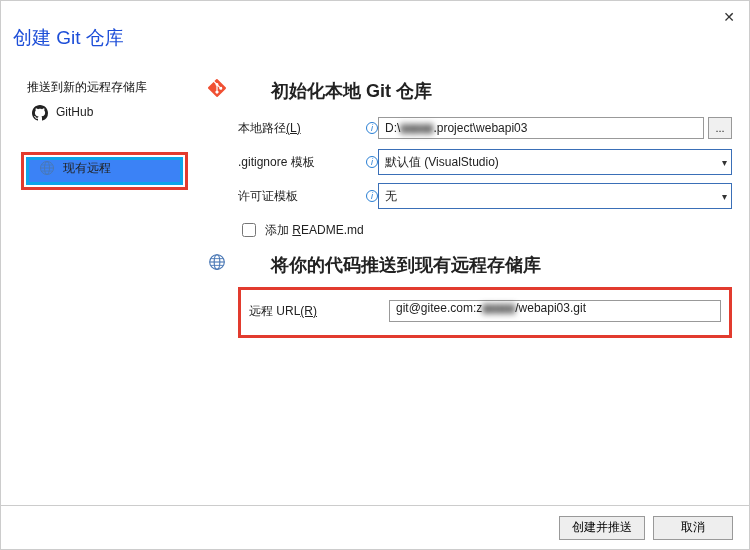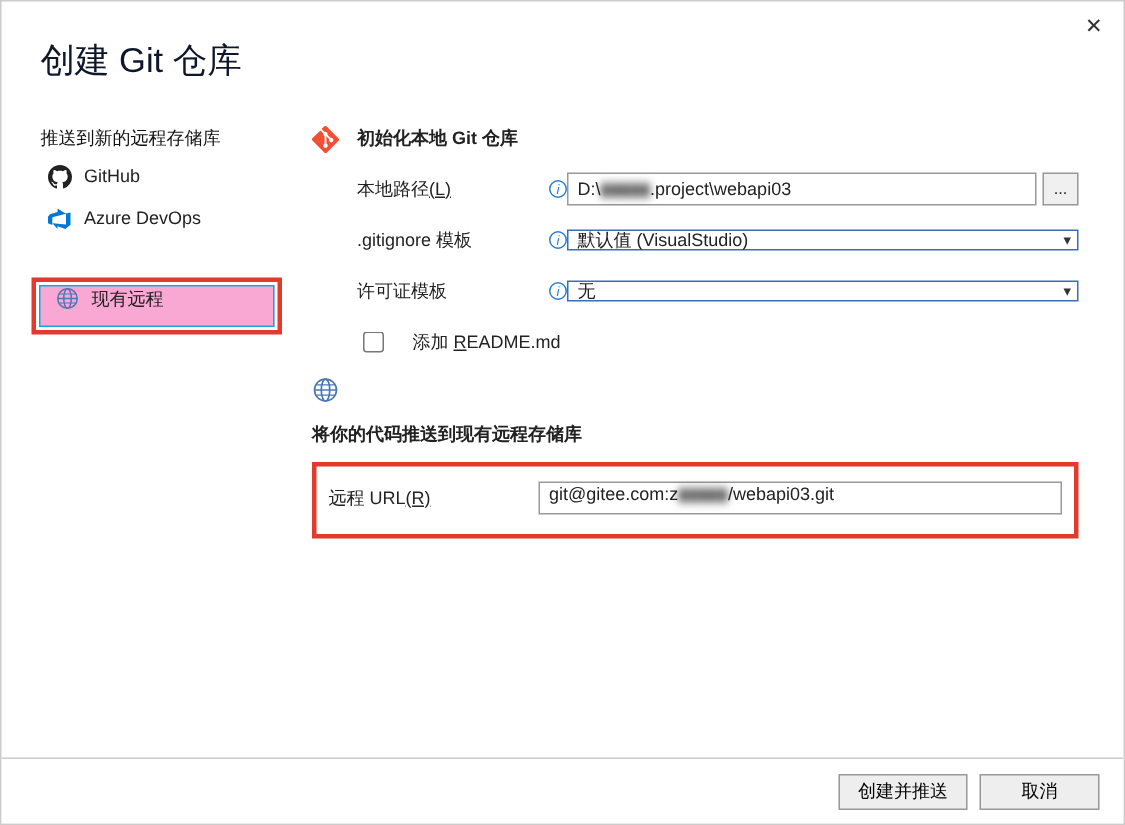--- a/index.html
+++ b/index.html
@@ -1,41 +1,41 @@
 <!DOCTYPE html>
 <html><head>
 <meta charset="utf-8">
 <style>
   * { box-sizing: border-box; font-family: "Microsoft YaHei", "Segoe UI", sans-serif; }
   body { margin: 0; width: 750px; height: 550px; background: #fff; border: 1px solid #ccc; position: relative; font-size: 12px; color: #222; }
   .close-x { position: absolute; top: 8px; right: 14px; font-size: 14px; color: #333; cursor: pointer; }
-  .title { font-size: 23px; font-weight: 300; padding: 24px 0 0 26px; color: #0f172a; }
-  .content { display: flex; padding: 28px 30px 0 20px; }
+  .title { font-size: 19px; font-weight: 300; padding: 24px 0 0 12px; color: #1d4ed8; }
+  .content { display: flex; padding: 28px 17px 0 20px; }
   .sidebar { width: 175px; flex-shrink: 0; padding-right: 8px; }
   .sidebar-heading { font-size: 12px; color: #111; margin: 0 0 8px 6px; }
   .sidebar-item { display: flex; gap: 8px; height: 28px; padding: 0 6px 0 10px; cursor: pointer; border: 1px solid transparent; }
-  .sidebar-item.selected { background: #f9a8d4; border: 1px solid #0ea5e9; }
+  .sidebar-item.selected { background: #3b82f6; border: 3px solid #0ea5e9; }
   .sidebar-highlight { border: 3px solid #e23b2e; padding: 2px; margin: 2px 0; }
   .sidebar-icon { width: 16px; height: 16px; display:flex; align-items:center; justify-content:center; flex-shrink:0; }
   .section-gap { height: 18px; }
   .main { flex: 1; padding-left: 12px; }
   .sect { display: flex; gap: 12px; margin-bottom: 6px; }
   .sect-icon { width: 18px; height: 18px; margin-top: 0px; flex-shrink:0; }
   .sect-body { flex: 1; }
-  .sect-title { font-weight: bold; font-size: 12px; margin-bottom: 10px; }
+  .sect-title { font-weight: bold; font-size: 18px; margin-bottom: 10px; margin-left: 33px; }
   .form-row { display: flex; align-items: center; height: 30px; margin-bottom: 4px; }
   .form-label { width: 140px; display: flex; align-items: center; gap: 4px; justify-content: space-between; }
   .hotkey { text-decoration: underline; }
   .info-icon { width: 12px; height: 12px; border: 1px solid #2a7fd4; color: #2a7fd4; border-radius: 50%; display:inline-flex; align-items:center; justify-content:center; font-size:9px; font-style: italic; }
   .form-field { flex: 1; display:flex; align-items:center; gap:4px; }
   .text-input { height: 22px; border: 1px solid #999; background:#fff; padding: 0 6px; font-size:12px; width:100%; }
-  .select-look { height: 14px; border: 1px solid #3a6fb7; background:#fff; display:flex; align-items:center; justify-content:space-between; padding: 0 4px 0 6px; width:100%; cursor:pointer; }
+  .select-look { height: 26px; border: 1px solid #3a6fb7; background:#fff; display:flex; align-items:center; justify-content:space-between; padding: 0 4px 0 6px; width:100%; cursor:pointer; }
   .chev { font-size:10px; color:#333; }
   .browse-btn { width:26px; height:22px; border:1px solid #999; background:#f0f0f0; cursor:pointer; display:flex; align-items:center; justify-content:center; font-size:11px; }
-  .checkbox-row { display:flex; align-items:center; gap:16px; height:30px; padding-left:0; }
+  .checkbox-row { display:flex; align-items:center; gap:6px; height:30px; padding-left:0; }
   .checkbox-row input { width:14px; height:14px; }
   .remote-highlight { border: 3px solid #e23b2e; padding: 6px 8px; margin-top: 2px; }
   .blur { filter: blur(3px); display:inline-block; }
   .bottom-bar { position:absolute; bottom:0; left:0; right:0; height:44px; border-top:1px solid #ccc; display:flex; align-items:center; justify-content:flex-end; gap:8px; padding-right:16px; background:#fff; }
   .dlg-btn { height:24px; min-width:80px; border:1px solid #999; background:#eee; font-size:12px; cursor:pointer; padding:0 12px; }
 </style>
 </head>
 <body>
 
 <div class="close-x">✕</div>
@@ -48,28 +48,20 @@
 
     <div class="sidebar-item">
       <span class="sidebar-icon">
         <svg viewBox="0 0 16 16" width="16" height="16">
             <path fill="#222" d="M8 0C3.58 0 0 3.58 0 8c0 3.54 2.29 6.53 5.47 7.59.4.07.55-.17.55-.38 0-.19-.01-.82-.01-1.49-2.01.37-2.53-.49-2.69-.94-.09-.23-.48-.94-.82-1.13-.28-.15-.68-.52-.01-.53.63-.01 1.08.58 1.23.82.72 1.21 1.87.87 2.33.66.07-.52.28-.87.51-1.07-1.78-.2-3.64-.89-3.64-3.95 0-.87.31-1.59.82-2.15-.08-.2-.36-1.02.08-2.12 0 0 .67-.21 2.2.82.64-.18 1.32-.27 2-.27.68 0 1.36.09 2 .27 1.53-1.04 2.2-.82 2.2-.82.44 1.1.16 1.92.08 2.12.51.56.82 1.27.82 2.15 0 3.07-1.87 3.75-3.65 3.95.29.25.54.73.54 1.48 0 1.07-.01 1.93-.01 2.2 0 .21.15.46.55.38A8.013 8.013 0 0016 8c0-4.42-3.58-8-8-8z"></path>
           </svg>
       </span>
       <span>GitHub</span>
     </div>
 
-    <div class="sidebar-item">
-      <span class="sidebar-icon">
-        <svg viewBox="0 0 16 16" width="16" height="16">
-            <path fill="#0078d4" d="M15 3.6v8.3l-3.4 2.8-5.3-1.9v1.9L3 10.9l9 .7V4.3L15 3.6zM12 4.5L6.4 1v2.3L1.3 4.8 0 6.5v4.3l2.9 1.2V6.8L12 4.5z"></path>
-          </svg>
-      </span>
-      <span>Azure DevOps</span>
-    </div>
 
     <div class="section-gap"></div>
 
     <div class="sidebar-highlight">
       <div class="sidebar-item selected">
         <span class="sidebar-icon">
           <svg viewBox="0 0 16 16" width="16" height="16">
               <circle cx="8" cy="8" r="6.5" fill="none" stroke="#4a78b5" stroke-width="1"></circle>
               <ellipse cx="8" cy="8" rx="2.5" ry="6.5" fill="none" stroke="#4a78b5" stroke-width="1"></ellipse>
               <line x1="1.5" y1="8" x2="14.5" y2="8" stroke="#4a78b5" stroke-width="1"></line>
@@ -136,21 +128,21 @@
 
         <div class="checkbox-row">
           <input type="checkbox" style="">
           <label>
             <span>添加 </span><span class="hotkey">R</span><span>EADME.md</span>
           </label>
         </div>
       </div>
     </div>
 
-    <div class="sect" style="margin-top:8px;flex-direction:column;">
+    <div class="sect" style="margin-top:8px;">
       <div class="sect-icon">
         <svg viewBox="0 0 16 16" width="18" height="18">
             <circle cx="8" cy="8" r="6.5" fill="none" stroke="#4a78b5" stroke-width="1"></circle>
             <ellipse cx="8" cy="8" rx="2.5" ry="6.5" fill="none" stroke="#4a78b5" stroke-width="1"></ellipse>
             <line x1="1.5" y1="8" x2="14.5" y2="8" stroke="#4a78b5" stroke-width="1"></line>
             <line x1="2.5" y1="5" x2="13.5" y2="5" stroke="#4a78b5" stroke-width="0.8"></line>
             <line x1="2.5" y1="11" x2="13.5" y2="11" stroke="#4a78b5" stroke-width="0.8"></line>
           </svg>
       </div>
       <div class="sect-body">

